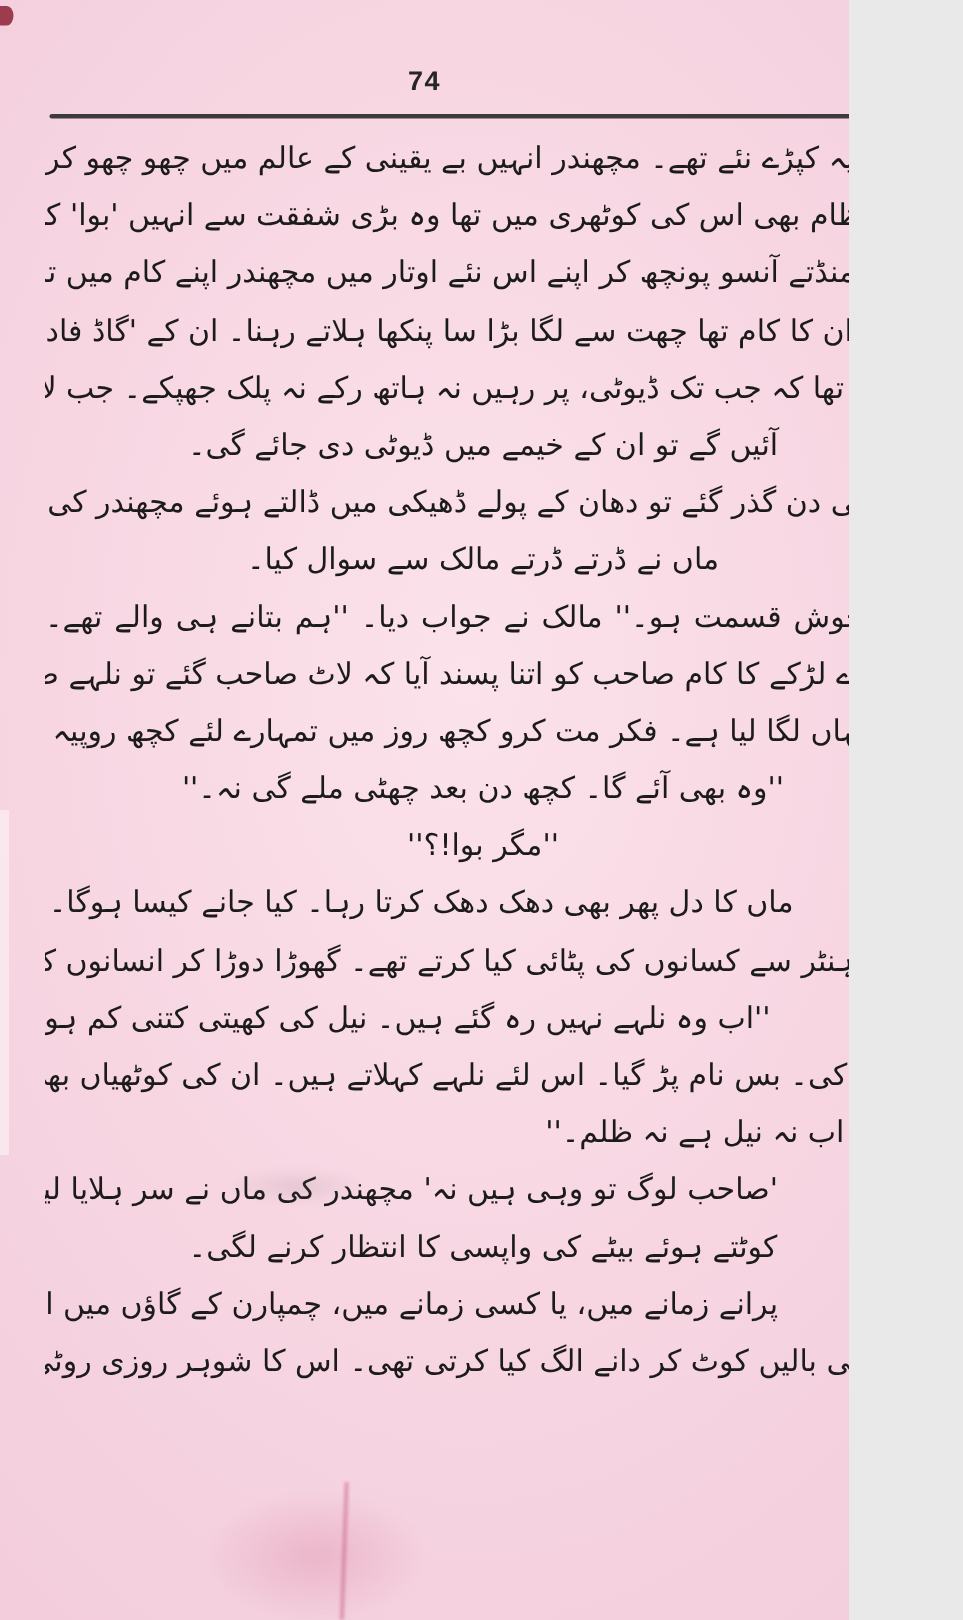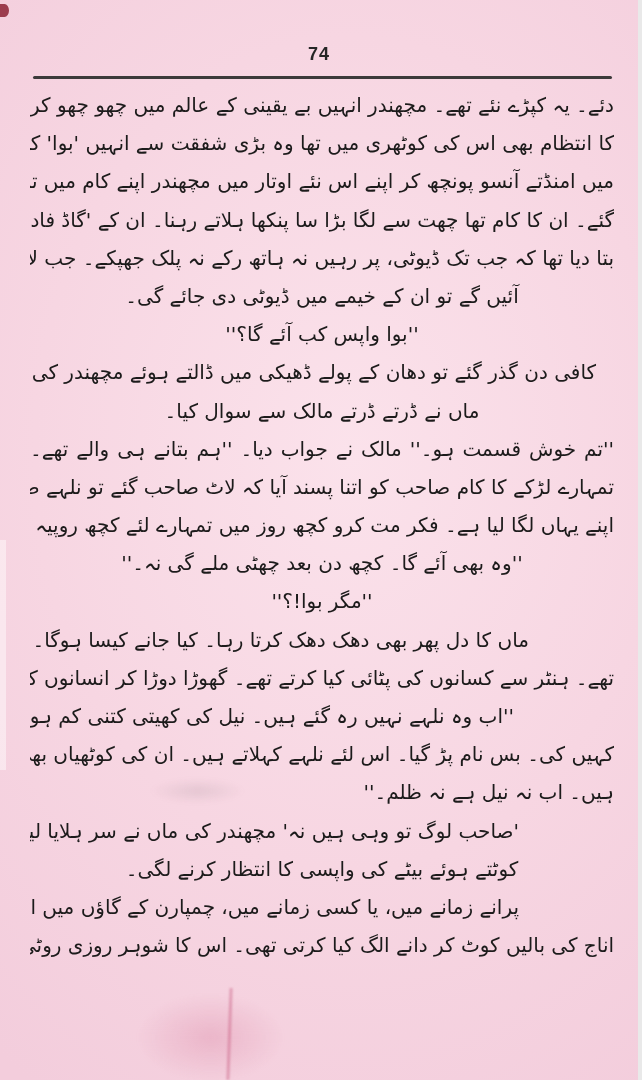--- a/index.html
+++ b/index.html
@@ -1,18 +1,18 @@
 <!DOCTYPE html>
 <html lang="ur"><head>
 <meta charset="utf-8">
 <style>
   html, body { margin: 0; padding: 0; background: #e9e9e9; }
   .page {
     position: relative;
-    width: 638px;
+    width: 566px;
     height: 1080px;
     overflow: hidden;
     background:
       radial-gradient(ellipse 90% 70% at 55% 42%, #fbe2eb 0%, #f7d6e2 55%, #f3cddc 100%);
     font-family: "DejaVu Sans", sans-serif;
   }
   .page-number {
     position: absolute;
     top: 44px; left: 0; right: 0;
     text-align: center;
@@ -89,21 +89,20 @@
   <div class="corner-mark"></div>
   <div class="page-number">74</div>
   <div class="header-rule"></div>
   <div class="text-block">
       <div class="line" dir="rtl">دئے۔ یہ کپڑے نئے تھے۔ مچھندر انہیں بے یقینی کے عالم میں چھو چھو کر دیکھا کرتے۔ رہنے</div>
       <div class="line" dir="rtl">کا انتظام بھی اس کی کوٹھری میں تھا وہ بڑی شفقت سے انہیں 'بوا' کہہ کر مخاطب کر رہا تھا۔ دل</div>
       <div class="line" dir="rtl">میں امنڈتے آنسو پونچھ کر اپنے اس نئے اوتار میں مچھندر اپنے کام میں تندہی سے جٹ</div>
       <div class="line" dir="rtl">گئے۔ ان کا کام تھا چھت سے لگا بڑا سا پنکھا ہلاتے رہنا۔ ان کے 'گاڈ فادر' بندے علی نے</div>
       <div class="line" dir="rtl">بتا دیا تھا کہ جب تک ڈیوٹی، پر رہیں نہ ہاتھ رکے نہ پلک جھپکے۔ جب لاٹ صاحب</div>
       <div class="line center" dir="rtl">آئیں گے تو ان کے خیمے میں ڈیوٹی دی جائے گی۔</div>
-      <div class="line center" dir="rtl">''بوا واپس کب آئے گا؟''</div>
       <div class="line" dir="rtl" style="padding-right: 18px;">کافی دن گذر گئے تو دھان کے پولے ڈھیکی میں ڈالتے ہوئے مچھندر کی فکرمند</div>
       <div class="line center" dir="rtl">ماں نے ڈرتے ڈرتے مالک سے سوال کیا۔</div>
       <div class="line" dir="rtl">''تم خوش قسمت ہو۔'' مالک نے جواب دیا۔ ''ہم بتانے ہی والے تھے۔</div>
       <div class="line" dir="rtl">تمہارے لڑکے کا کام صاحب کو اتنا پسند آیا کہ لاٹ صاحب گئے تو نلہے صاحب نے اسے</div>
       <div class="line" dir="rtl">اپنے یہاں لگا لیا ہے۔ فکر مت کرو کچھ روز میں تمہارے لئے کچھ روپیہ بھی آ جائے گا۔''</div>
       <div class="line center" dir="rtl">''وہ بھی آئے گا۔ کچھ دن بعد چھٹی ملے گی نہ۔''</div>
       <div class="line center" dir="rtl">''مگر بوا!؟''</div>
       <div class="line" dir="rtl" style="padding-right: 85px;">ماں کا دل پھر بھی دھک دھک کرتا رہا۔ کیا جانے کیسا ہوگا۔ صاحب لوگ تو مشہور</div>
       <div class="line" dir="rtl">تھے۔ ہنٹر سے کسانوں کی پٹائی کیا کرتے تھے۔ گھوڑا دوڑا کر انسانوں کو روند دیتے تھے۔</div>
       <div class="line" dir="rtl" style="padding-right: 100px;">''اب وہ نلہے نہیں رہ گئے ہیں۔ نیل کی کھیتی کتنی کم ہو گئی ہے۔ سنتی نہیں ہے پاگل</div>

